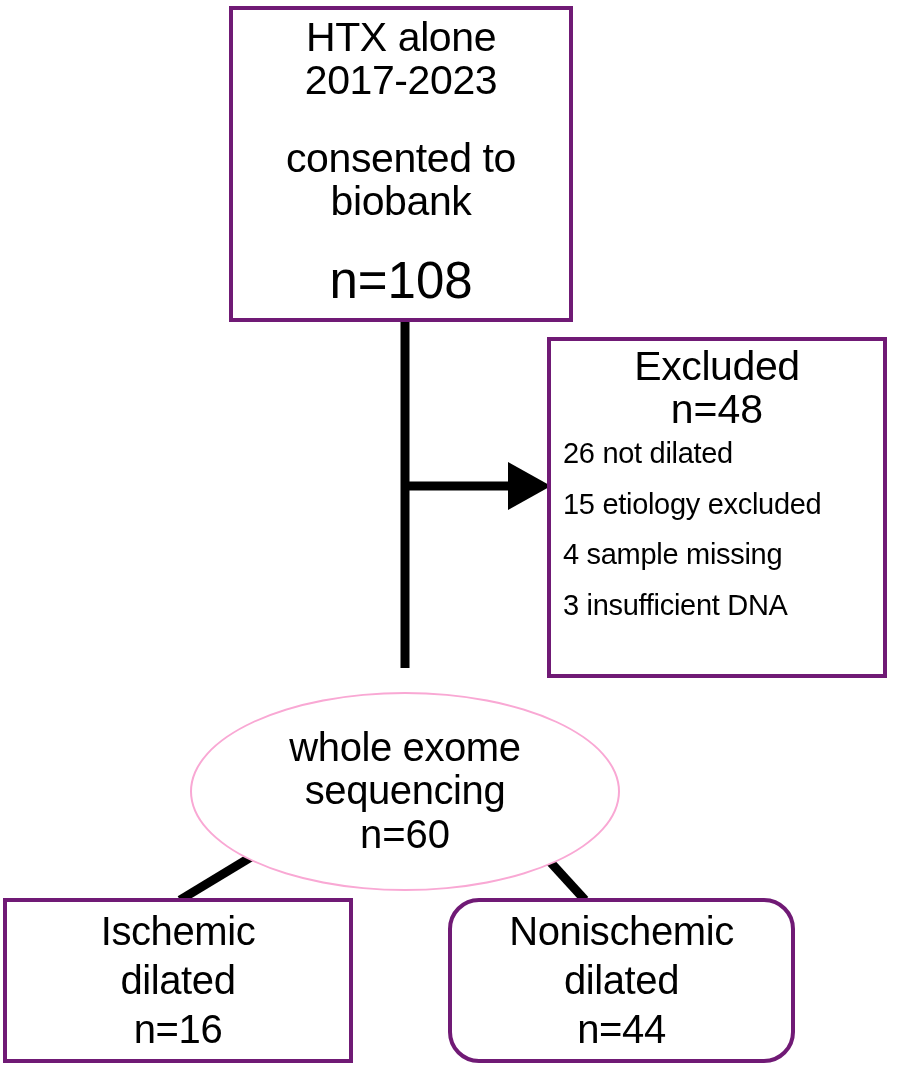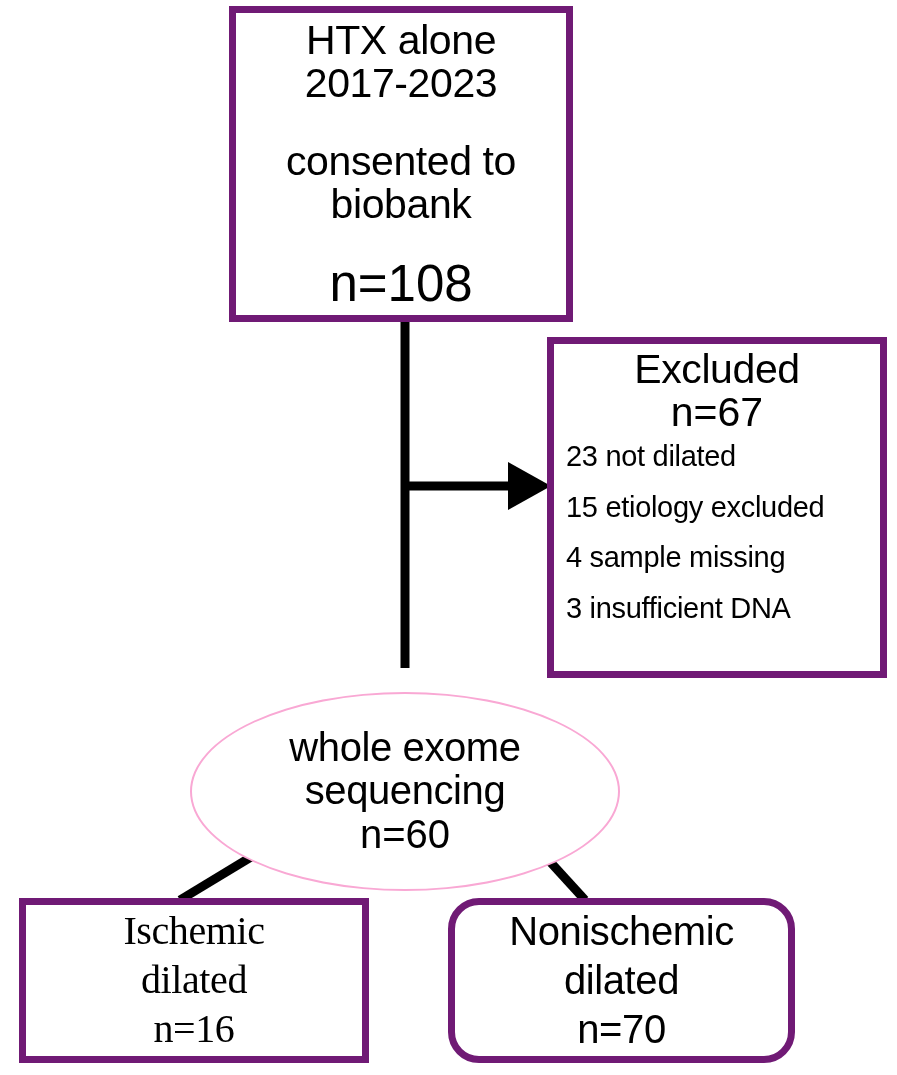--- a/index.html
+++ b/index.html
@@ -31,21 +31,21 @@
     box-sizing: border-box;
     background: #ffffff;
     display: flex;
     flex-direction: column;
     align-items: center;
     justify-content: center;
     text-align: center;
     line-height: 1.06;
   }
   .box {
-    border: 7px solid #701a75;
+    border: 4px solid #701a75;
   }
 
   
   #node-cohort {
     left: 229px;
     top: 6px;
     width: 344px;
     height: 316px;
     padding: 6px 4px 4px 4px;
     justify-content: flex-start;
@@ -110,25 +110,24 @@
     letter-spacing: -0.4px;
     line-height: 1.08;
   }
   #node-sequencing .line-count {
     font-size: 40px;
     line-height: 1.14;
   }
 
   
   #node-ischemic {
-    left: 19px;
+    left: 3px;
     top: 898px;
     width: 350px;
     height: 165px;
-    font-family: Liberation Serif, serif;
   }
   #node-nonischemic {
     left: 448px;
     top: 898px;
     width: 347px;
     height: 165px;
     border-radius: 31px;
   }
   .leaf-line {
     font-size: 40px;
@@ -158,23 +157,23 @@
     <div class="line-title">2017-2023</div>
     <div class="gap-a"></div>
     <div class="line-body">consented to</div>
     <div class="line-body">biobank</div>
     <div class="gap-b"></div>
     <div class="line-count">n=108</div>
   </div>
 
   <div class="node box" id="node-excluded">
     <div class="line-title">Excluded</div>
-    <div class="line-count">n=67</div>
+    <div class="line-count">n=48</div>
     <div class="reason-list">
-      <div class="reason">23 not dilated</div>
+      <div class="reason">26 not dilated</div>
       <div class="reason">15 etiology excluded</div>
       <div class="reason">4 sample missing</div>
       <div class="reason">3 insufficient DNA</div>
     </div>
   </div>
 
   <div class="node" id="node-sequencing">
     <div class="line-body">whole exome</div>
     <div class="line-body">sequencing</div>
     <div class="line-count">n=60</div>
@@ -182,16 +181,16 @@
 
   <div class="node box" id="node-ischemic">
     <div class="leaf-line">Ischemic</div>
     <div class="leaf-line">dilated</div>
     <div class="leaf-line">n=16</div>
   </div>
 
   <div class="node box" id="node-nonischemic">
     <div class="leaf-line">Nonischemic</div>
     <div class="leaf-line">dilated</div>
-    <div class="leaf-line">n=70</div>
+    <div class="leaf-line">n=44</div>
   </div>
 
 </div>
 
 </body></html>

